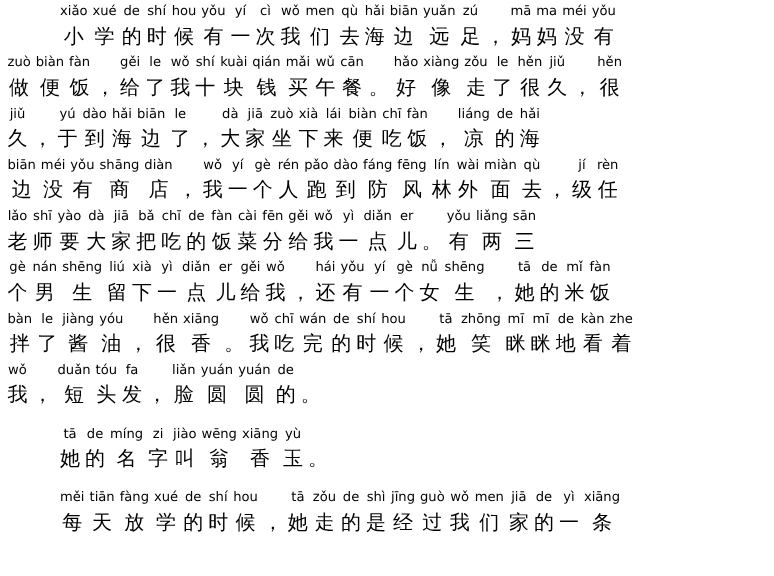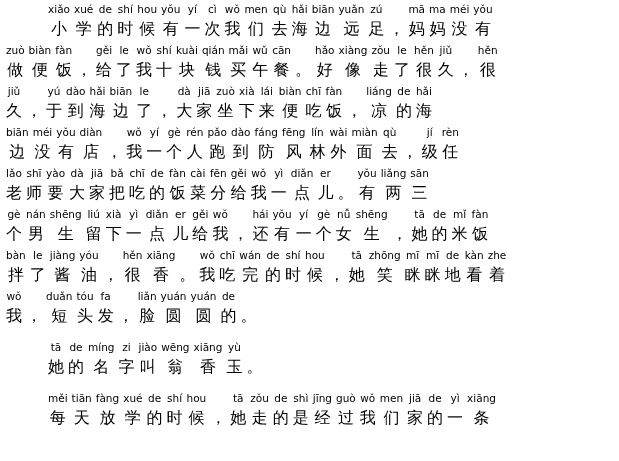--- a/index.html
+++ b/index.html
@@ -340,20 +340,24 @@
         </span>
         <span class="unit">
           <span class="pinyin">méi</span>
           <span class="han">没</span>
         </span>
         <span class="unit">
           <span class="pinyin">yǒu</span>
           <span class="han">有</span>
         </span>
         <span class="unit">
+          <span class="pinyin">shāng</span>
+          <span class="han">商</span>
+        </span>
+        <span class="unit">
           <span class="pinyin">diàn</span>
           <span class="han">店</span>
         </span>
         <span class="unit punct">
           <span class="pinyin"></span>
           <span class="han">，</span>
         </span>
         <span class="unit">
           <span class="pinyin">wǒ</span>
           <span class="han">我</span>

